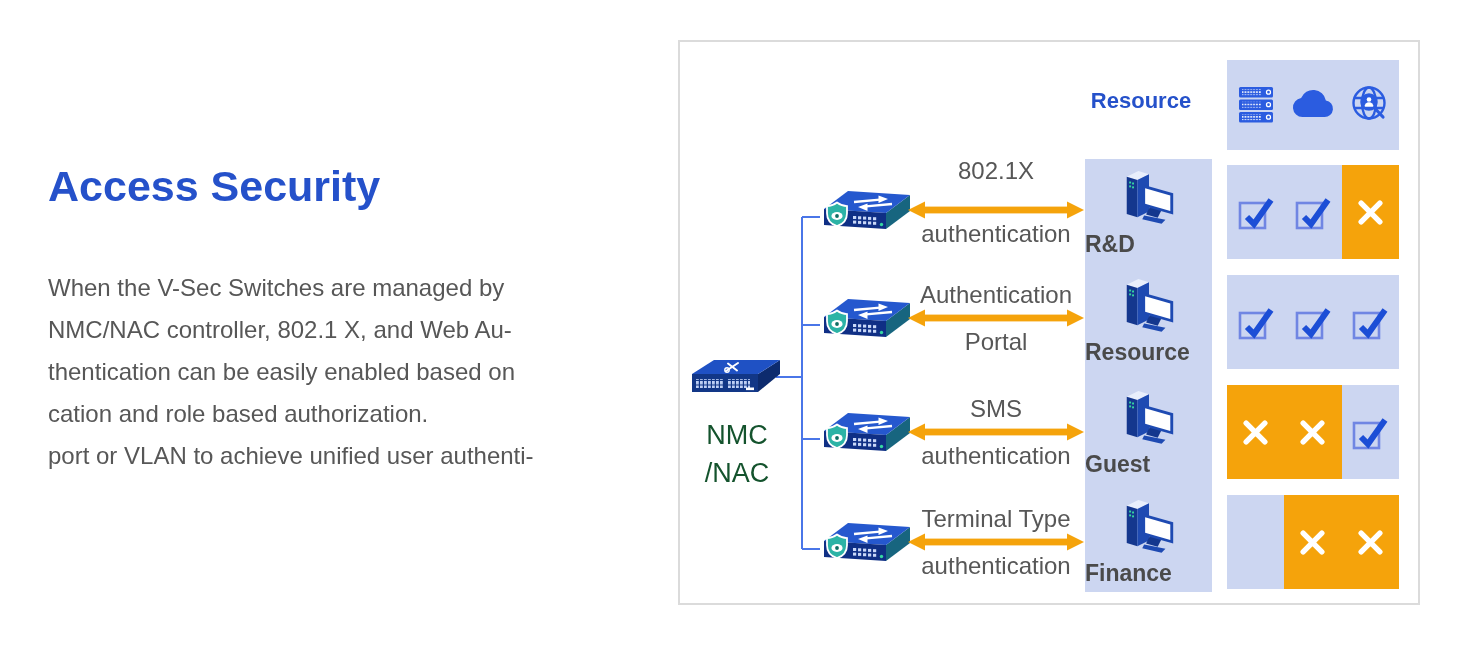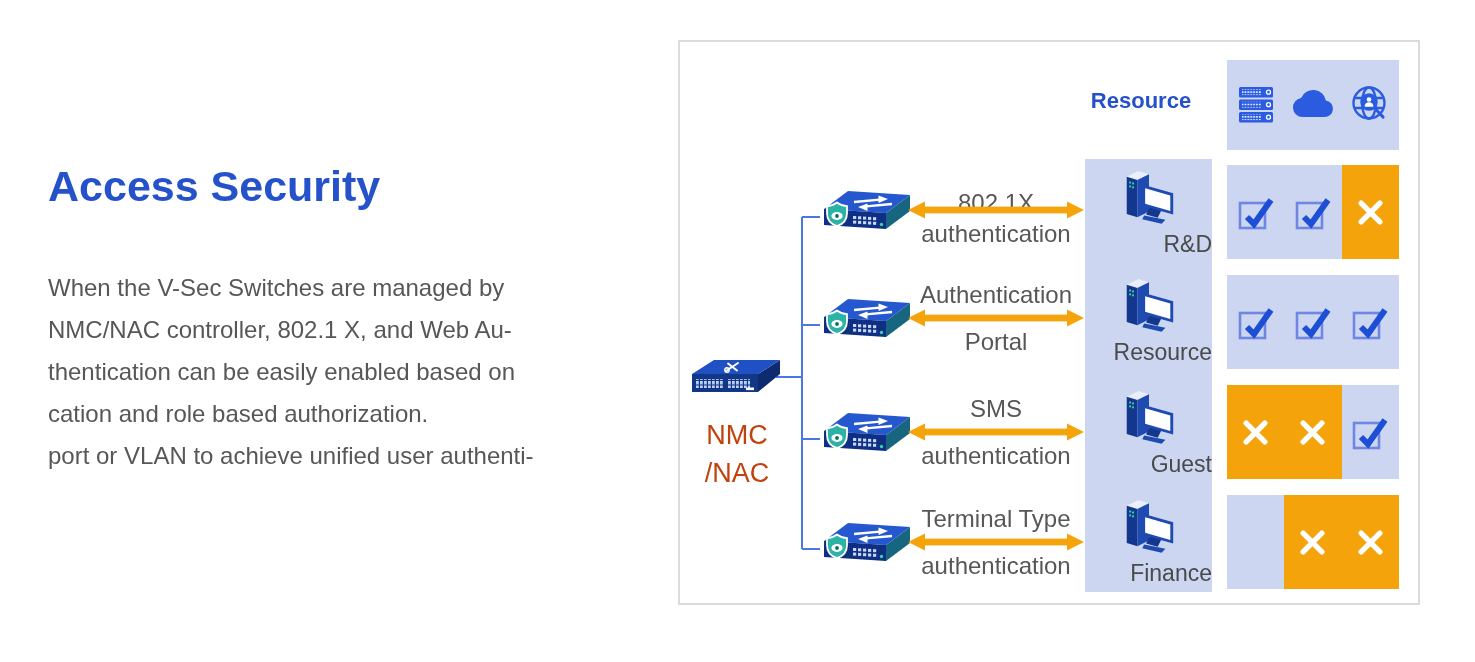--- a/index.html
+++ b/index.html
@@ -18,28 +18,28 @@
   .hdr{position:absolute;top:46px;height:26px;font-size:22px;font-weight:700;
        color:#2551CA;text-align:center;line-height:26px;}
   .hdr-switch{left:94px;width:180px;}
   .hdr-res{left:371px;width:180px;}
   .topbox{position:absolute;left:547px;top:18px;width:172px;height:90px;
           background:#CCD6F1;display:flex;align-items:center;justify-content:center;gap:11px;}
   .topbox svg{width:46px;height:46px;}
   .connectors{position:absolute;left:0;top:0;width:738px;height:561px;}
   .nmc-icon{position:absolute;left:8px;top:312px;width:96px;height:56px;}
   .nmc-label{position:absolute;left:0;top:374px;width:114px;text-align:center;
-             font-size:27px;line-height:38px;color:#c2410c;}
+             font-size:27px;line-height:38px;color:#14532d;}
   .nmc-label span{display:block;}
   .sw{position:absolute;left:140px;width:92px;height:52px;}
   .arrow{position:absolute;left:228px;width:176px;height:22px;}
   .al{position:absolute;left:221px;width:190px;text-align:center;
       font-size:24px;line-height:26px;color:#575757;white-space:nowrap;}
   .res-strip{position:absolute;left:405px;top:117px;width:127px;height:433px;background:#CCD6F1;}
-  .res-item{position:absolute;left:0;width:127px;text-align:right;}
+  .res-item{position:absolute;left:0;width:127px;text-align:left;font-weight:bold;}
   .res-item svg{width:60px;height:62px;display:block;margin:0 auto;}
   .res-label{font-size:23px;color:#4A4A4A;margin-top:2px;}
   .grid-row{position:absolute;left:547px;width:172px;height:94px;display:flex;}
   .cell{flex:1;display:flex;align-items:center;justify-content:center;}
   .cell.check,.cell.empty{background:#CCD6F1;}
   .cell.cross{background:#F5A30B;}
   .ck{width:40px;height:40px;}
   .cx{width:27px;height:27px;}
 </style>
 </head>
@@ -191,21 +191,21 @@
       <use href="#sym-nmc"></use>
     </svg>
   <div class="nmc-label">
     <span>NMC</span>
     <span>/NAC</span>
   </div>
 
   <svg class="sw" style="top:145px">
       <use href="#sym-switch"></use>
     </svg>
-  <div class="al" style="top:148px">802.1X</div>
+  <div class="al" style="top:116px">802.1X</div>
   <svg class="arrow" style="top:157px">
       <use href="#sym-arrow"></use>
     </svg>
   <div class="al" style="top:179px">authentication</div>
 
   <svg class="sw" style="top:253px">
       <use href="#sym-switch"></use>
     </svg>
   <div class="al" style="top:240px">Authentication</div>
   <svg class="arrow" style="top:265px">

